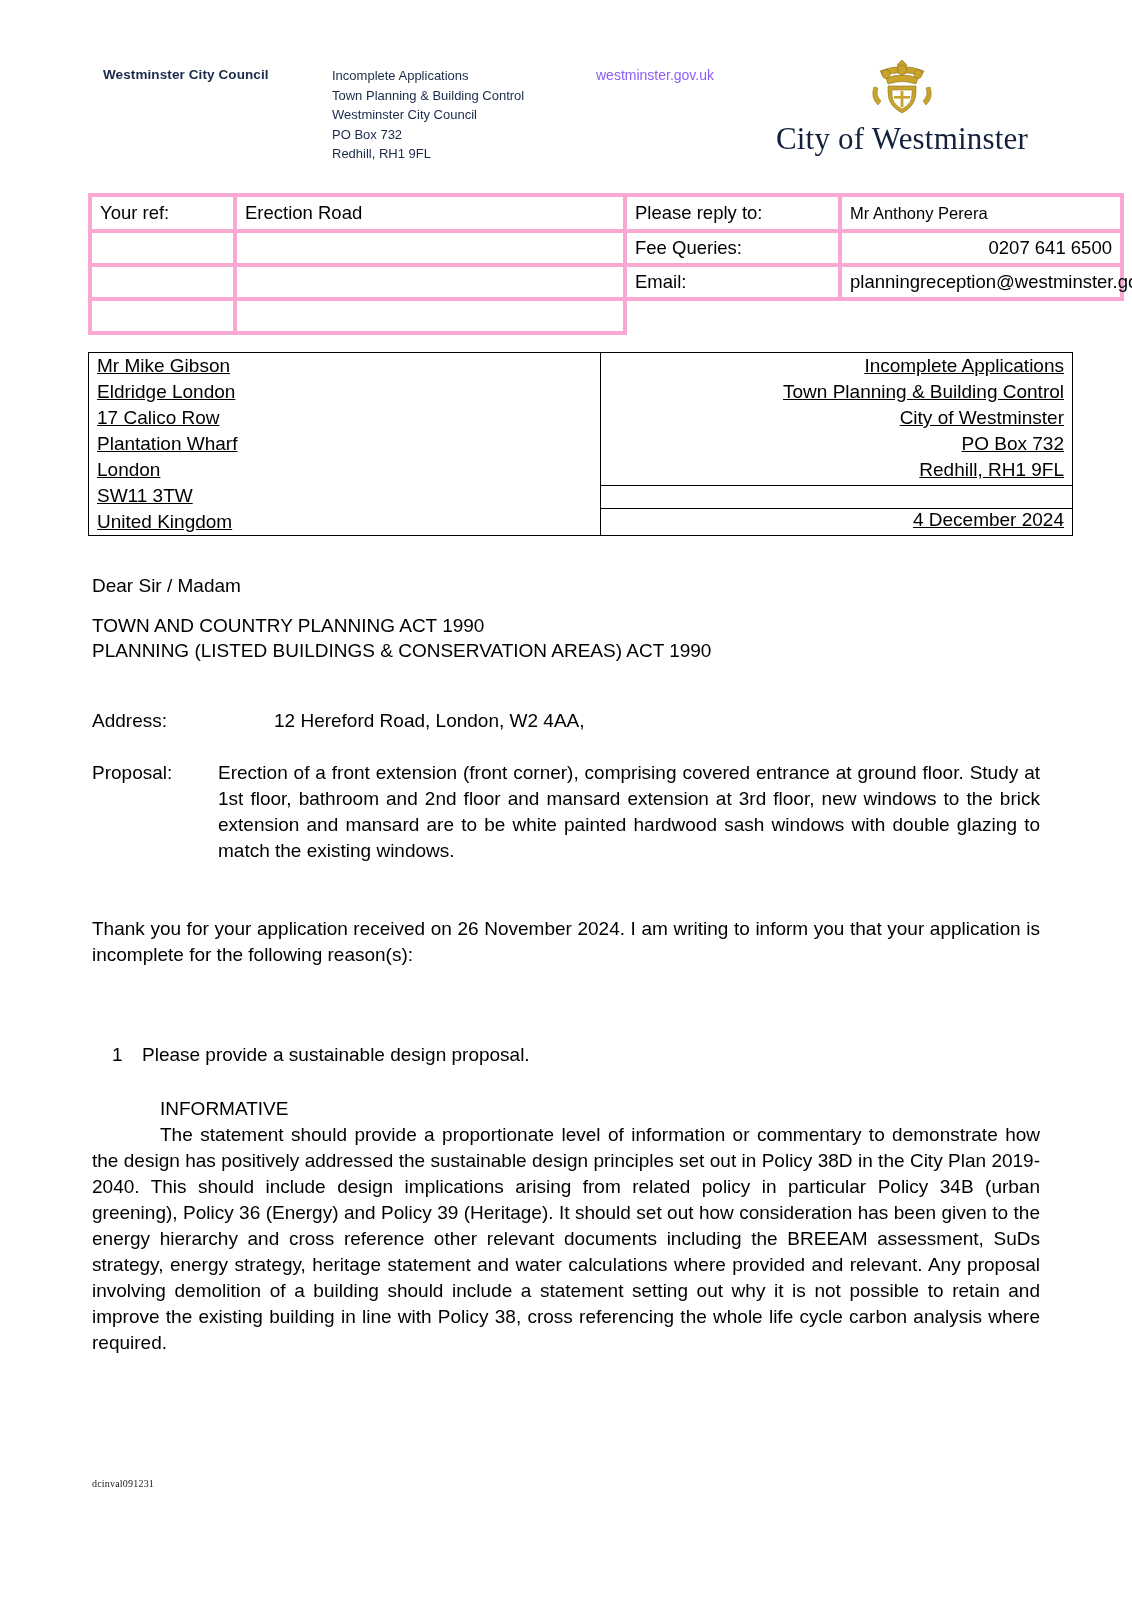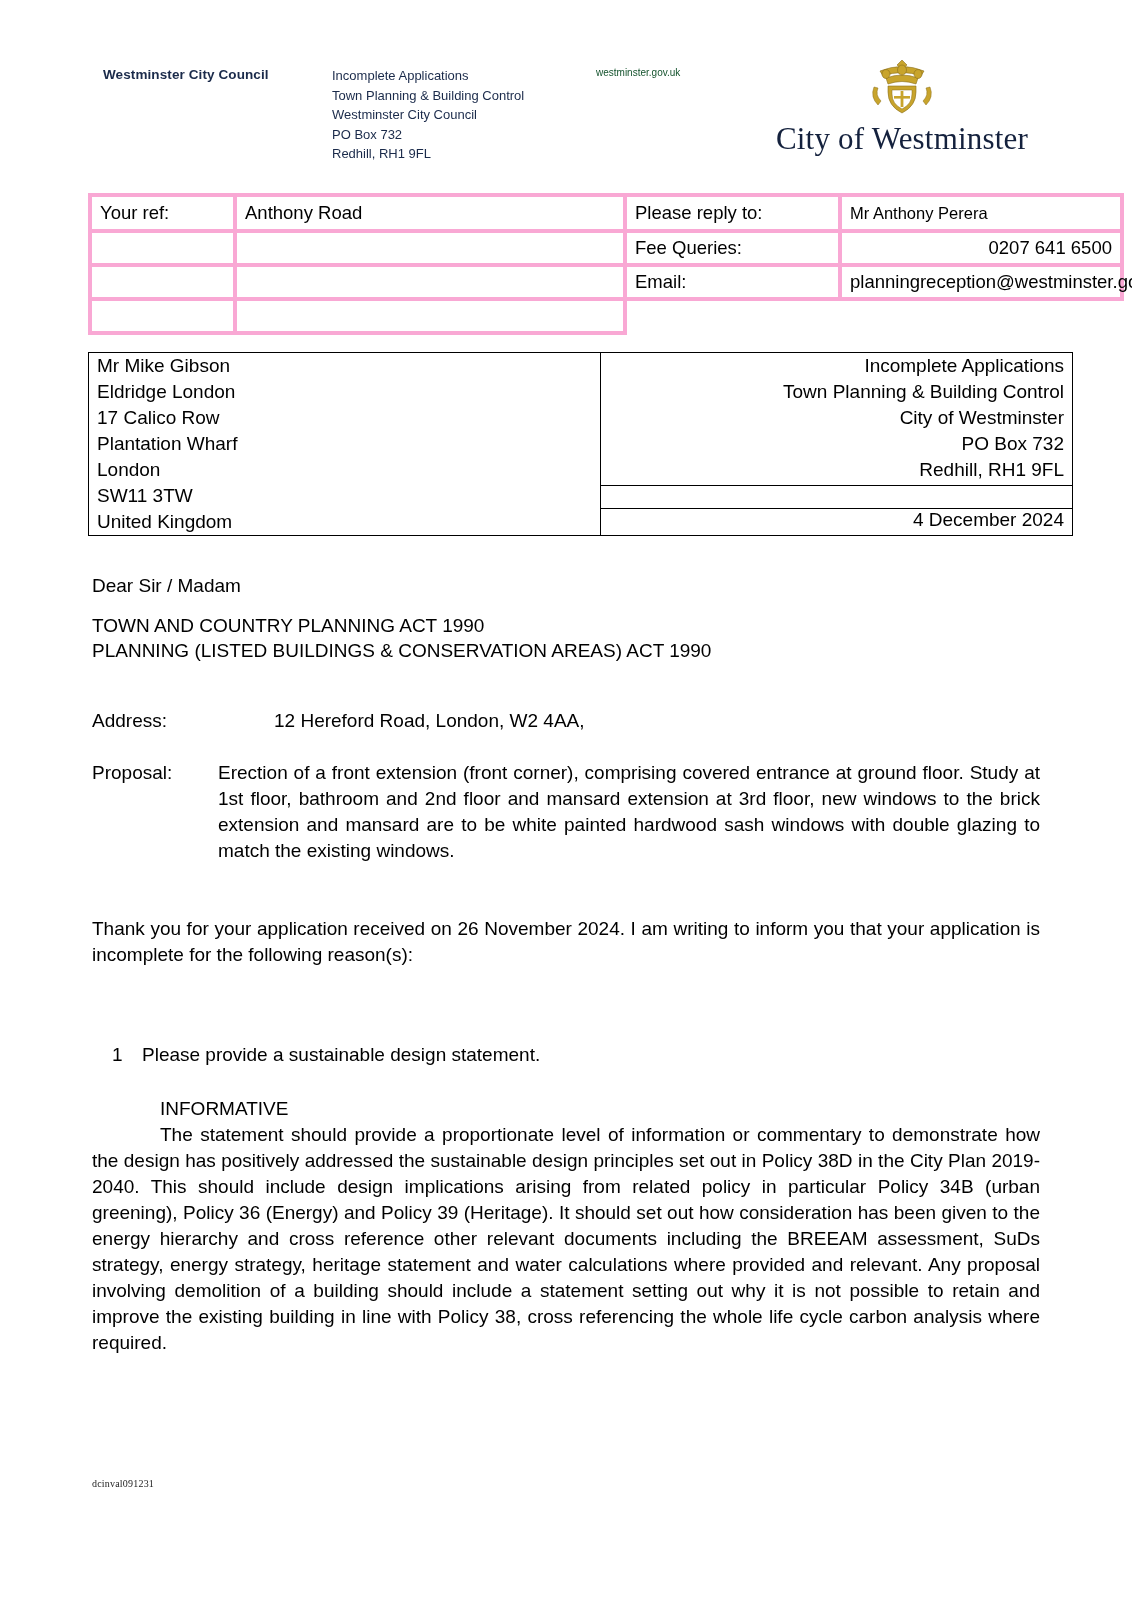--- a/index.html
+++ b/index.html
@@ -44,22 +44,22 @@
     left: 332px;
     top: 4px;
     font-size: 13px;
     color: #1a2a4a;
     line-height: 19.5px;
   }
   .hdr-web {
     position: absolute;
     left: 596px;
     top: 5px;
-    font-size: 10px;
-    color: #14532d;
+    font-size: 14px;
+    color: #8b5cf6;
   }
   .logo-wrap {
     position: absolute;
     right: 95px;
     top: -5px;
     width: 270px;
     text-align: center;
   }
   .crest {
     display: block;
@@ -98,20 +98,21 @@
   .blank-row td { height: 22px; margin-top: 48px; }
 
   
   .addrtable {
     position: absolute;
     left: 88px;
     top: 352px;
     width: 952px;
     border-collapse: collapse;
     table-layout: fixed;
+    text-decoration: underline;
   }
   .addrtable td {
     border: 1px solid #000;
     padding: 0 8px;
     font-size: 19px;
     vertical-align: top;
   }
   .addrtable .left-col { width: 495px; }
   .addrtable .right-col { width: 455px; text-align: right; }
   .addr-lines { line-height: 26px; padding-top: 4px; padding-bottom: 4px;}
@@ -216,21 +217,21 @@
         </g>
       </svg>
       <div class="logo-text">City of Westminster</div>
     </div>
   </div>
 
   <table class="reftable">
     <tbody>
         <tr>
       <td class="cell-label">Your ref:</td>
-      <td class="cell-val">Anthony Road</td>
+      <td class="cell-val">Erection Road</td>
       <td class="cell-reply">Please reply to:</td>
       <td class="cell-person" style="font-size:16.5px">Mr Anthony Perera</td>
     </tr>
     <tr class="blank-row">
       <td></td>
       <td></td>
       <td>Fee Queries:</td>
       <td class="r-right">0207 641 6500</td>
     </tr>
     <tr class="blank-row">
@@ -290,21 +291,21 @@
 
   <div class="body-text prop-row">
     <div class="lbl">Proposal:</div>
     <div class="val">Erection of a front extension (front corner), comprising covered entrance at ground floor. Study at 1st floor, bathroom and 2nd floor and mansard extension at 3rd floor, new windows to the brick extension and mansard are to be white painted hardwood sash windows with double glazing to match the existing windows.</div>
   </div>
 
   <div class="body-text thanks">Thank you for your application received on 26 November 2024. I am writing to inform you that your application is incomplete for the following reason(s):</div>
 
   <div class="body-text reason-num">
     <div class="num">1</div>
-    <div class="txt">Please provide a sustainable design statement.</div>
+    <div class="txt">Please provide a sustainable design proposal.</div>
   </div>
 
   <div class="body-text informative-head">INFORMATIVE</div>
 
   <div class="body-text informative-body">
     <span class="indent-first">The statement should provide a proportionate level of information or commentary to demonstrate how the design has positively addressed the sustainable design principles set out in Policy 38D in the City Plan 2019-2040. This should include design implications arising from related policy in particular Policy 34B (urban greening), Policy 36 (Energy) and Policy 39 (Heritage). It should set out how consideration has been given to the energy hierarchy and cross reference other relevant documents including the BREEAM assessment, SuDs strategy, energy strategy, heritage statement and water calculations where provided and relevant. Any proposal involving demolition of a building should include a statement setting out why it is not possible to retain and improve the existing building in line with Policy 38, cross referencing the whole life cycle carbon analysis where required.</span>
   </div>
 
   <div class="footer-code">dcinval091231</div>
 

